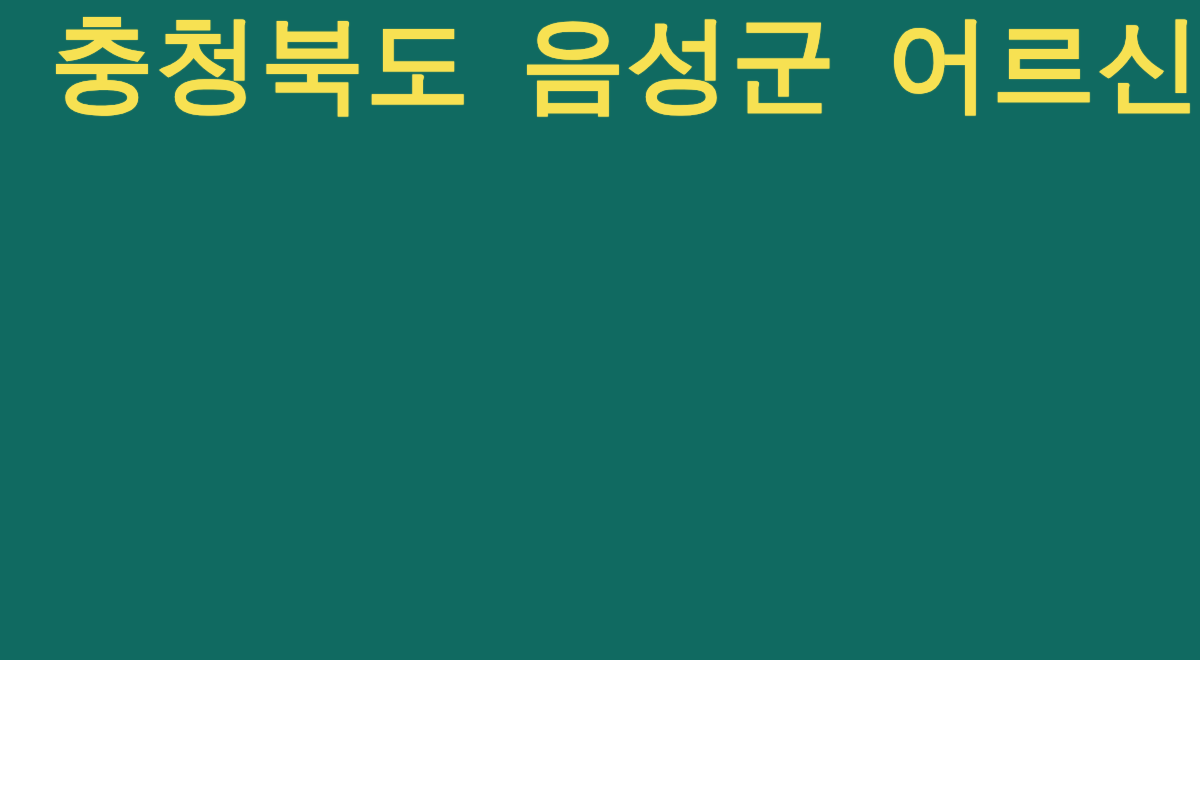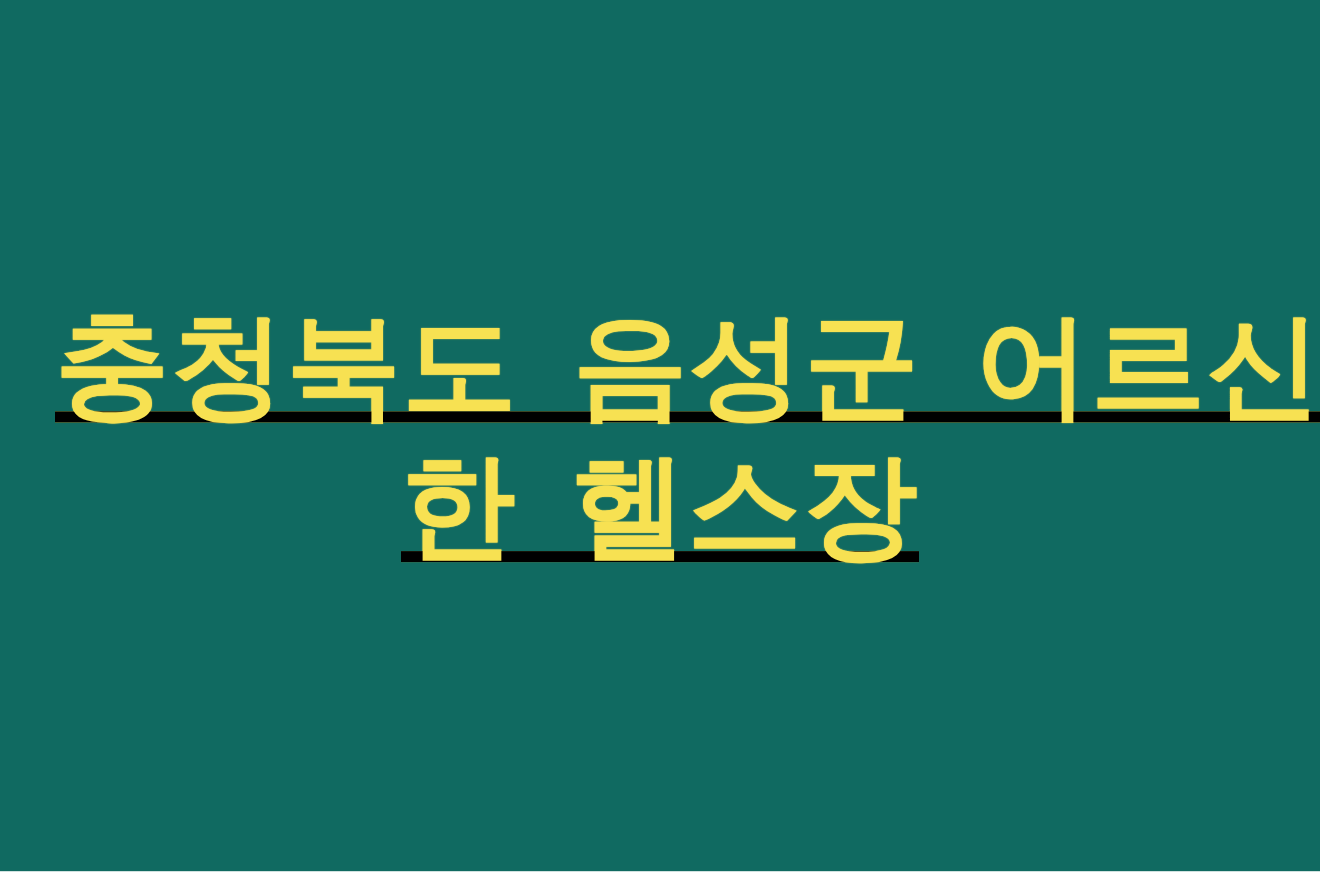--- a/index.html
+++ b/index.html
@@ -12,28 +12,26 @@
     width: 1200px;
     height: 800px;
     overflow: hidden;
     font-family: "DejaVu Sans", "Liberation Sans", sans-serif;
   }
 
   
   #banner {
     position: relative;
     width: 1200px;
-    height: 792px;
+    height: 660px;
     box-sizing: border-box;
     display: flex;
-    align-items: center;
     justify-content: center;
     background: #106A61;
     overflow: hidden;
-    text-decoration: underline;
   }
 
   
   #headline {
     width: 1100px;
     margin: 0;
     padding: 0;
     text-align: center;
     color: #F7E152;
     font-family: "DejaVu Sans", "Liberation Sans", sans-serif;
@@ -54,16 +52,15 @@
     white-space: nowrap;
   }
 </style>
 </head>
 <body>
 
 <div id="banner" style="background: rgb(16, 106, 97);">
 
   <h1 id="headline" style="color: rgb(247, 225, 82); text-shadow: rgb(247, 225, 82) 0px 0px 1.2px;">
     <span class="line">충청북도 음성군 어르신</span>
-    <span class="line">한 헬스장</span>
   </h1>
 
 </div>
 
 </body></html>

